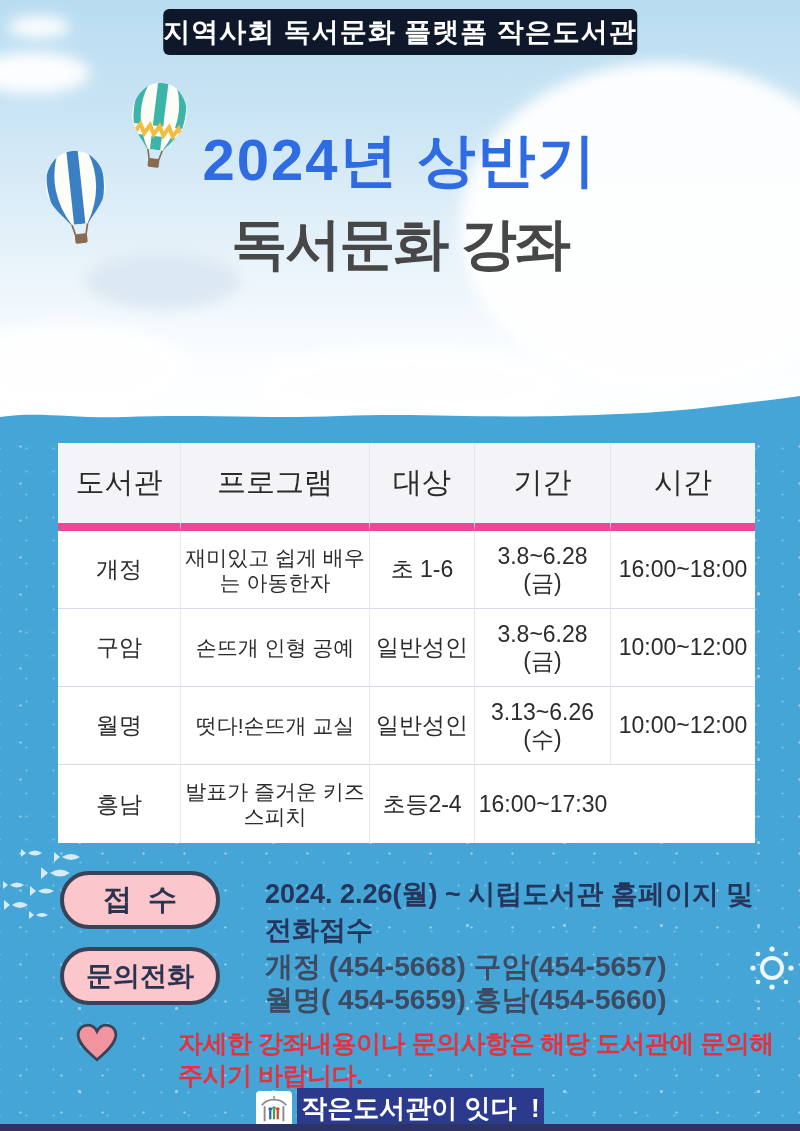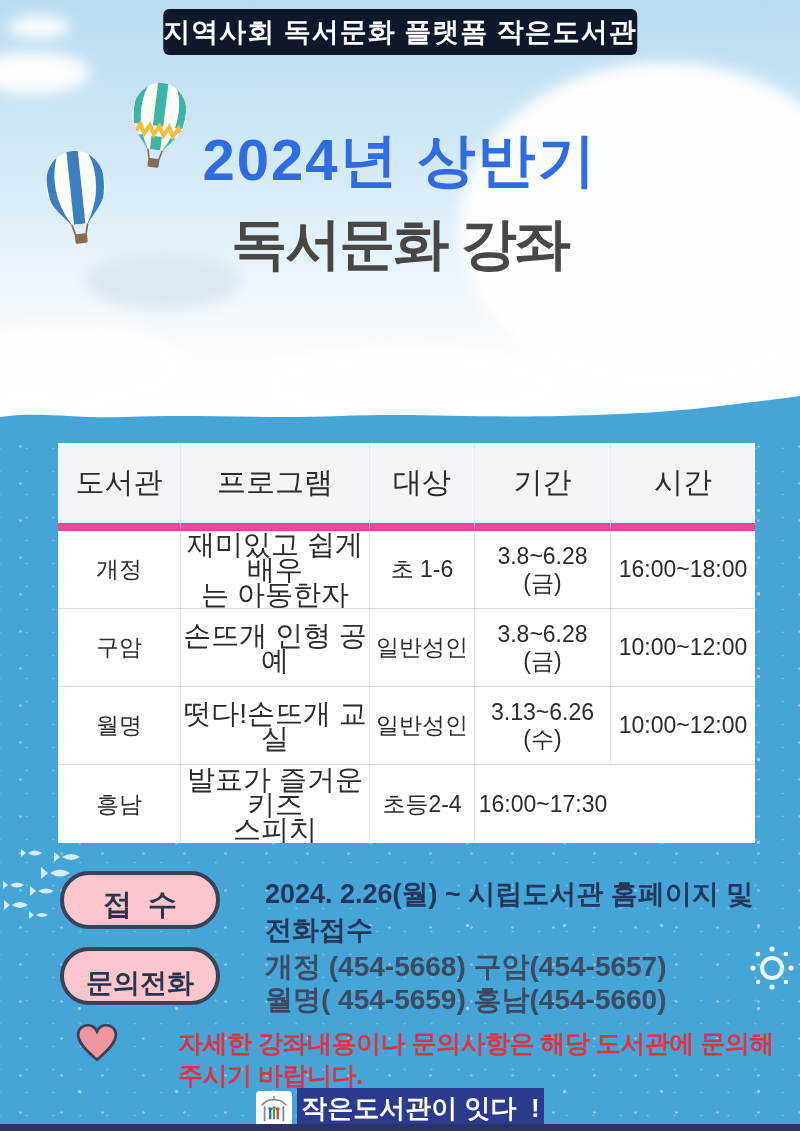--- a/index.html
+++ b/index.html
@@ -47,28 +47,28 @@
   
   .table-card{
     position:absolute; left:58px; top:443px; width:697px; z-index:4;
     display:grid; grid-template-columns:123px 189px 105px 136px 144px;
     grid-template-rows:88px repeat(4,78px);
     background:#ffffff; color:#2b2b2b;
   }
   .cell{display:flex; align-items:center; justify-content:center; text-align:center; white-space:pre-line;}
   .th{background:#f4f3f7; font-size:29px; border-bottom:8px solid #ec4899;}
   .td{font-size:23px; line-height:27px;}
-  .td.program{font-size:28px; line-height:25px;}
+  .td.program{font-size:21px; line-height:25px;}
   .br{border-right:1px solid #e7e7ef;}
   .bb{border-bottom:1px solid #d9d9ee;}
   
   .pill{
     position:absolute; left:60px; width:152px; height:50px; z-index:4;
     background:#fbc7cc; border:4px solid #3a4257; border-radius:30px;
-    display:flex; align-items:flex-end; justify-content:center;
+    display:flex; align-items:center; justify-content:center;
     color:#2a3450; font-weight:bold; font-size:29px; white-space:pre;
   }
   .pill.reg{top:871px;}
   .pill.contact{top:947px; font-size:27px;}
   .info-text{position:absolute; left:265px; z-index:4; font-weight:bold;}
   .reg-text{top:876px; width:490px; color:#24365c; font-size:27px; line-height:36px;}
   .phone-text{top:950px; width:490px; color:#3d4a61; font-size:28px; line-height:33px;}
   .notice{
     position:absolute; left:178px; top:1027px; width:600px; z-index:4;
     color:#e6303e; font-weight:bold; font-size:25px; line-height:32px;

